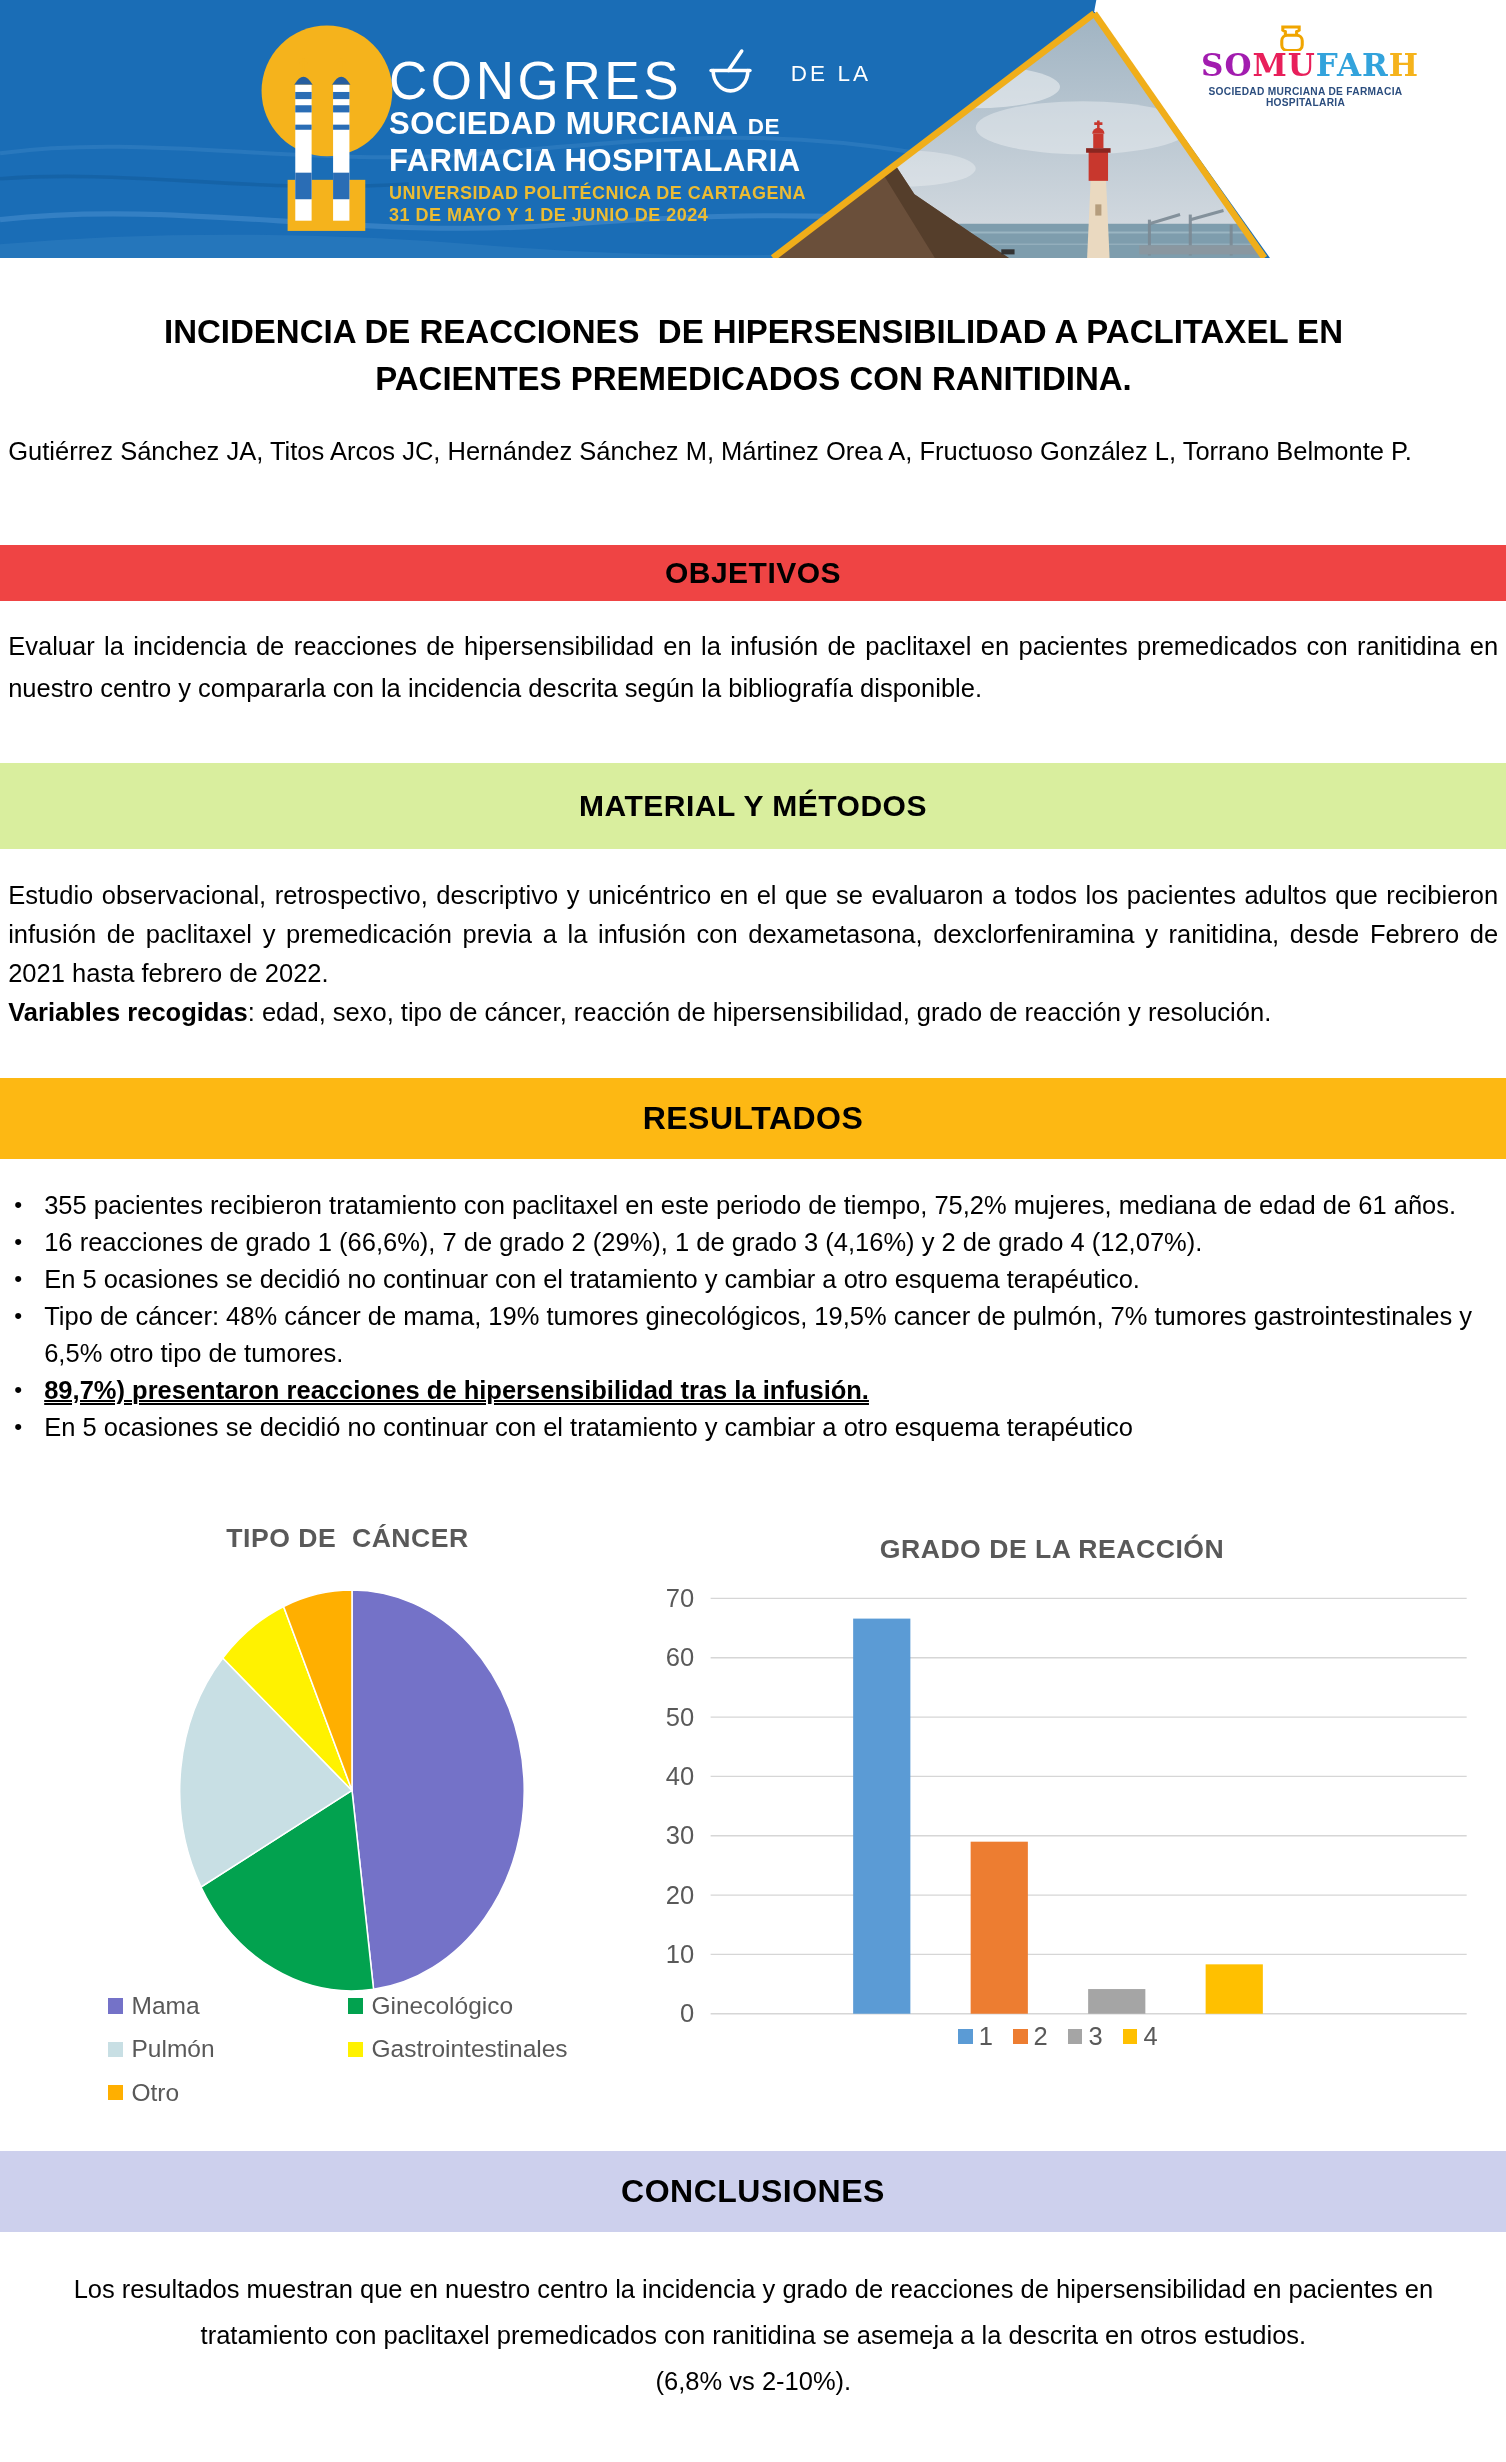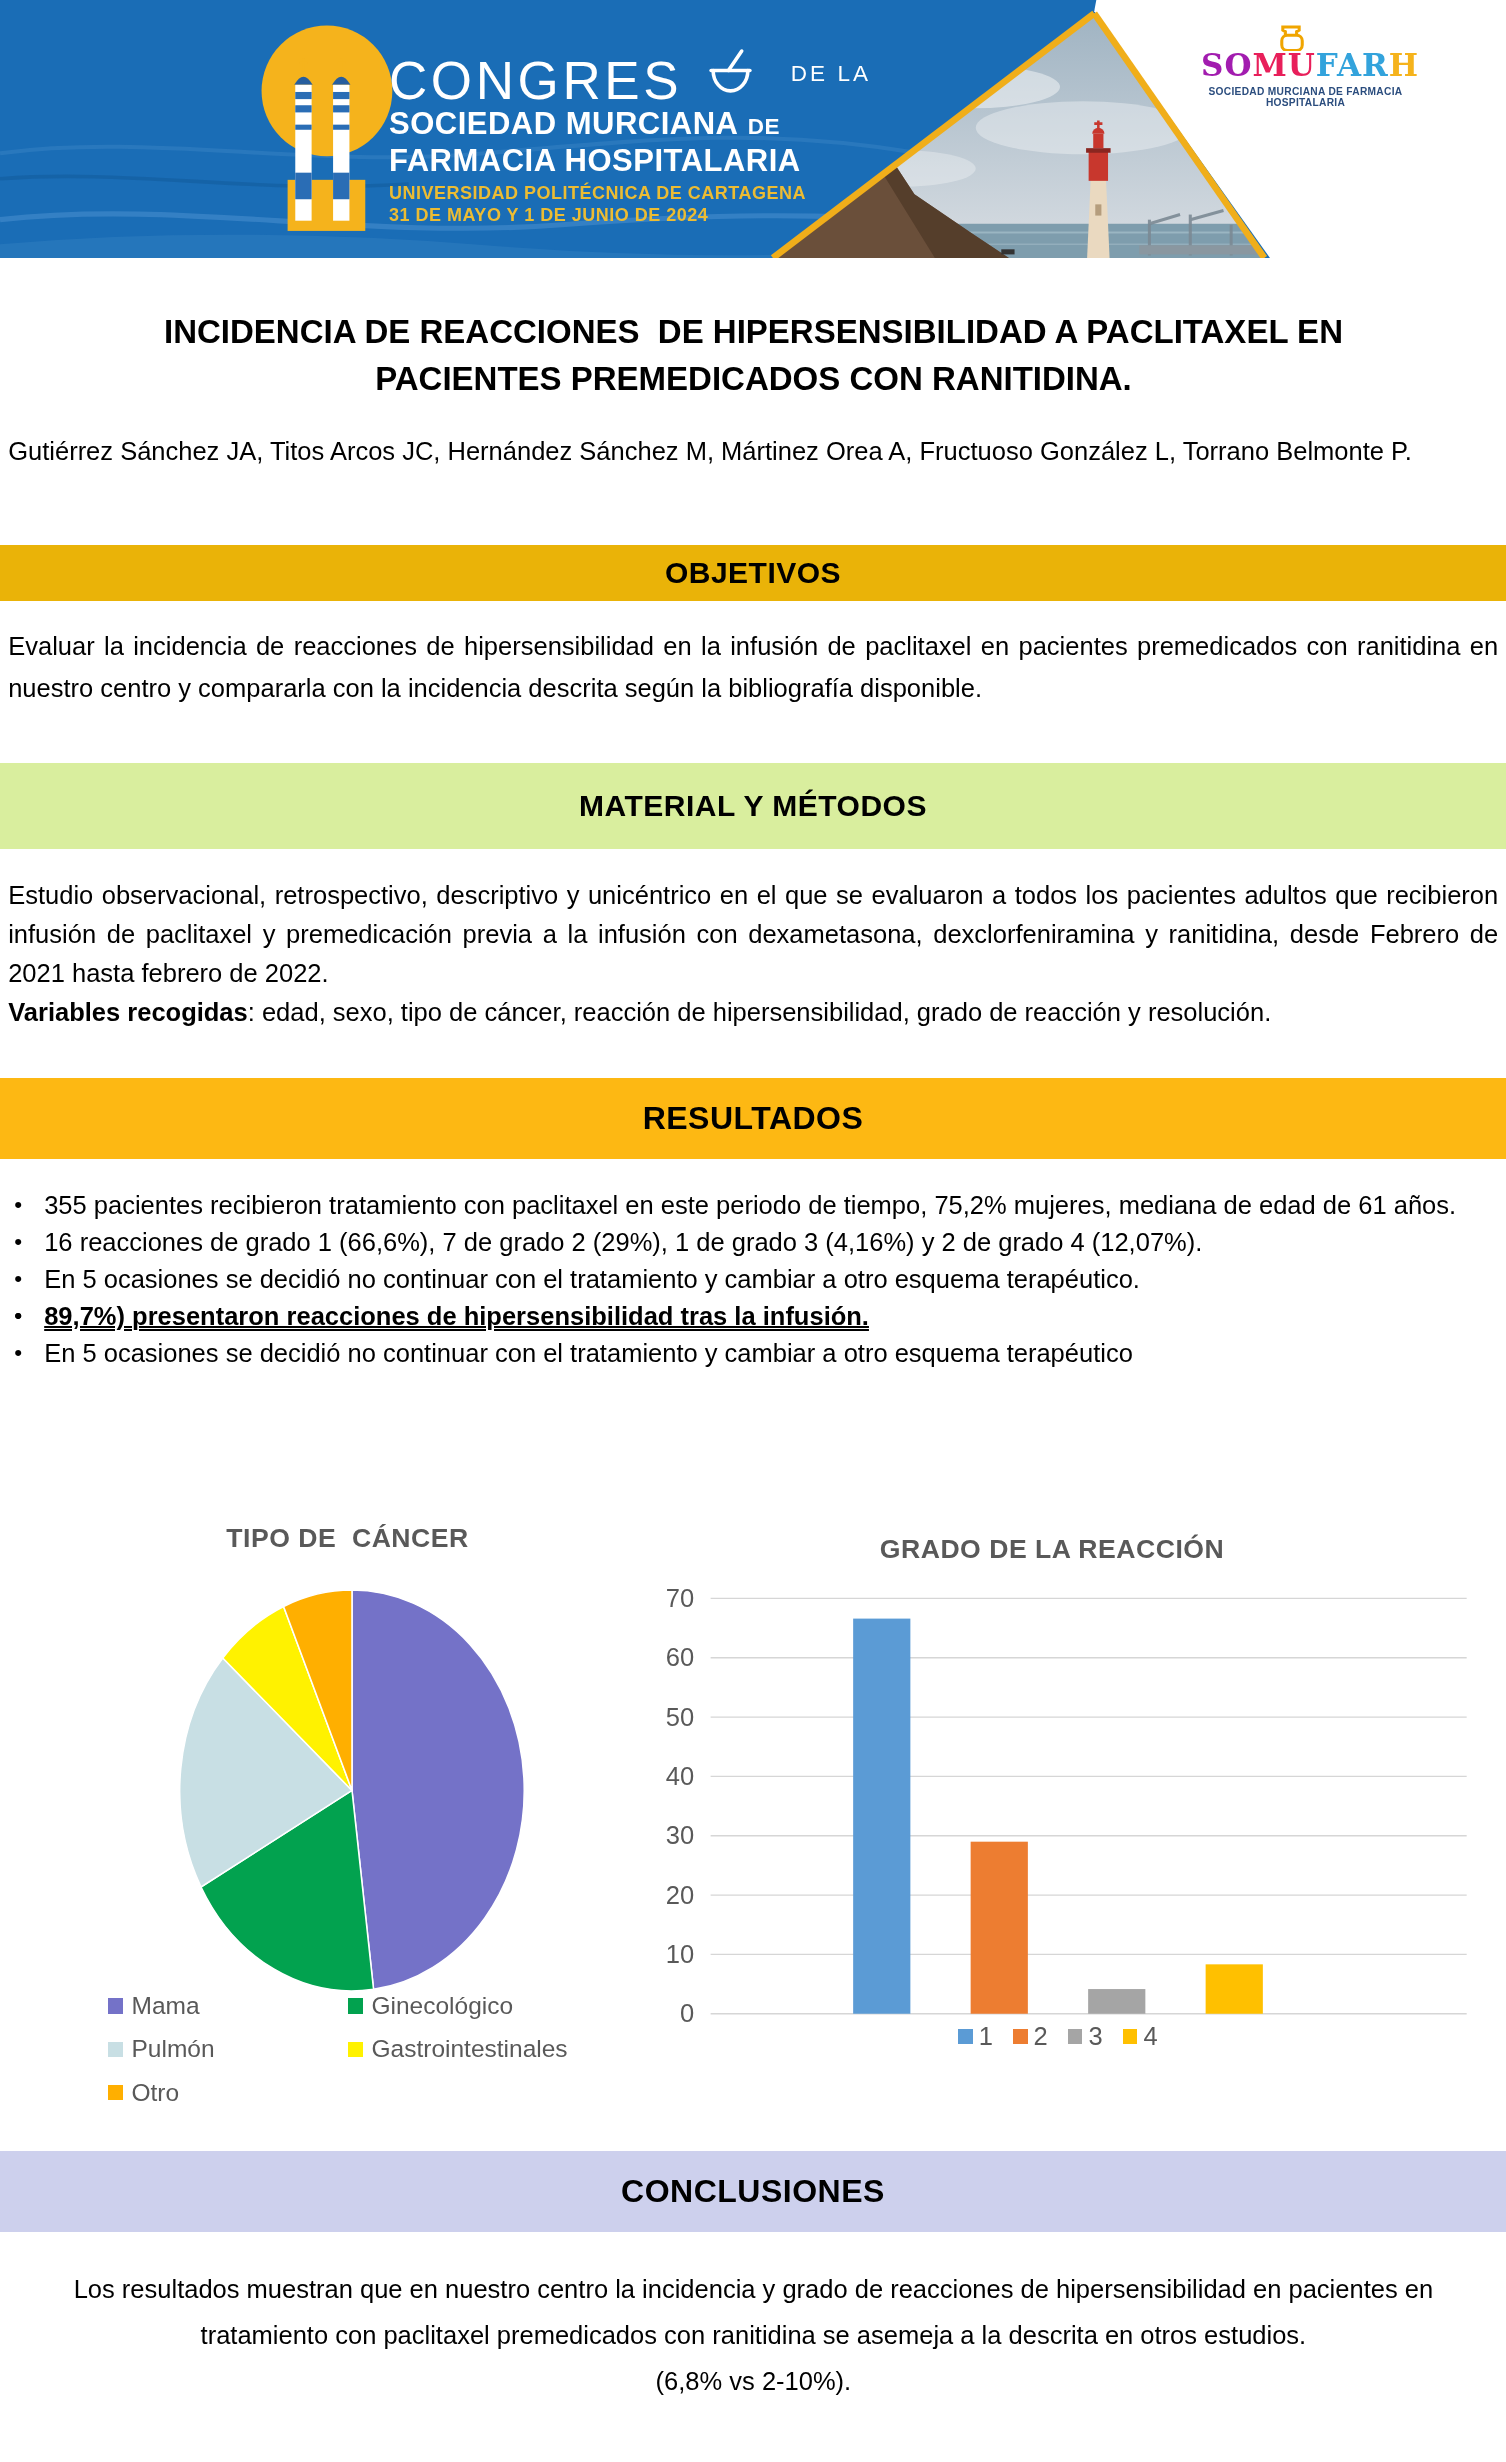--- a/index.html
+++ b/index.html
@@ -160,41 +160,41 @@
   <rect x="9" y="20" width="40" height="30" rx="11" fill="none" stroke="#f0a500" stroke-width="6"></rect>
 </svg>
 <div id="somufarh">
   <div class="wordmark"><span style="color: #a21caf;">SO</span><span style="color: rgb(232, 31, 90);">MU</span><span style="color: rgb(51, 163, 220);">FAR</span><span style="color: rgb(245, 179, 28);">H</span></div>
   <div class="subtitle">SOCIEDAD MURCIANA DE FARMACIA HOSPITALARIA</div>
 </div>
 
 <div class="poster-title">INCIDENCIA DE REACCIONES  DE HIPERSENSIBILIDAD A PACLITAXEL EN PACIENTES PREMEDICADOS CON RANITIDINA.</div>
 <div class="authors">Gutiérrez Sánchez JA, Titos Arcos JC, Hernández Sánchez M, Mártinez Orea A, Fructuoso González L, Torrano Belmonte P.</div>
 
-<div id="band-objetivos" class="band" style="background: #eab308;">
+<div id="band-objetivos" class="band" style="background: #ef4444;">
   <span>OBJETIVOS</span>
 </div>
 <div class="objetivos-text">Evaluar la incidencia de reacciones de hipersensibilidad en la infusión de paclitaxel en pacientes premedicados con ranitidina en nuestro centro y compararla con la incidencia descrita según la bibliografía disponible.</div>
 
 <div id="band-metodos" class="band" style="background: rgb(217, 238, 158);">
   <span>MATERIAL Y MÉTODOS</span>
 </div>
 <div class="metodos-text">
   <span>Estudio observacional, retrospectivo, descriptivo y unicéntrico en el que se evaluaron a todos los pacientes adultos que recibieron infusión de paclitaxel y premedicación previa a la infusión con dexametasona, dexclorfeniramina y ranitidina, desde Febrero de 2021 hasta febrero de 2022.</span><br>
   <span class="bold">Variables recogidas</span><span>: edad, sexo, tipo de cáncer, reacción de hipersensibilidad, grado de reacción y resolución.</span>
 </div>
 
 <div id="band-resultados" class="band" style="background: rgb(253, 184, 19);">
   <span>RESULTADOS</span>
 </div>
 <div class="bullets">
     <div class="bullet"><span class="dot">•</span><span class="btxt">355 pacientes recibieron tratamiento con paclitaxel en este periodo de tiempo, 75,2% mujeres, mediana de edad de 61 años.</span></div>
     <div class="bullet"><span class="dot">•</span><span class="btxt">16 reacciones  de grado 1 (66,6%), 7 de grado 2 (29%), 1 de grado 3 (4,16%) y 2 de grado 4 (12,07%).</span></div>
     <div class="bullet"><span class="dot">•</span><span class="btxt">En 5 ocasiones se decidió no continuar con el tratamiento y cambiar a otro esquema terapéutico.</span></div>
-    <div class="bullet"><span class="dot">•</span></div>
+    <div class="bullet"><span class="dot">•</span><span class="btxt">Tipo de cáncer: 48%  cáncer de mama, 19% tumores ginecológicos,  19,5% cancer de pulmón, 7% tumores gastrointestinales y 6,5% otro tipo de tumores.</span></div>
     <div class="bullet emph"><span class="dot">•</span><span class="btxt">89,7%) presentaron reacciones de hipersensibilidad tras la infusión.</span></div>
     <div class="bullet"><span class="dot">•</span><span class="btxt">En 5 ocasiones se decidió no continuar con el tratamiento y cambiar a otro esquema terapéutico</span></div>
   </div>
 
 <div id="pie-title" class="chart-title">TIPO DE  CÁNCER</div>
 <div id="bar-title" class="chart-title">GRADO DE LA REACCIÓN</div>
 <svg id="pie-svg" width="358" height="409" viewBox="0 0 700 800">
     <path d="M350,398 L350.0,6.0 A337,392 0 0 1 392.2,786.9 Z" fill="#7472c8" stroke="#ffffff" stroke-width="3"></path>
     <path d="M350,398 L392.2,786.9 A337,392 0 0 1 54.7,586.8 Z" fill="#02a24f" stroke="#ffffff" stroke-width="3"></path>
     <path d="M350,398 L54.7,586.8 A337,392 0 0 1 97.2,138.8 Z" fill="#c8dfe4" stroke="#ffffff" stroke-width="3"></path>

